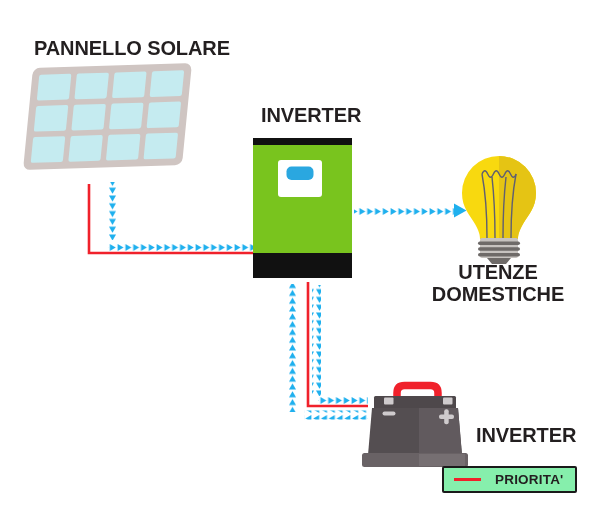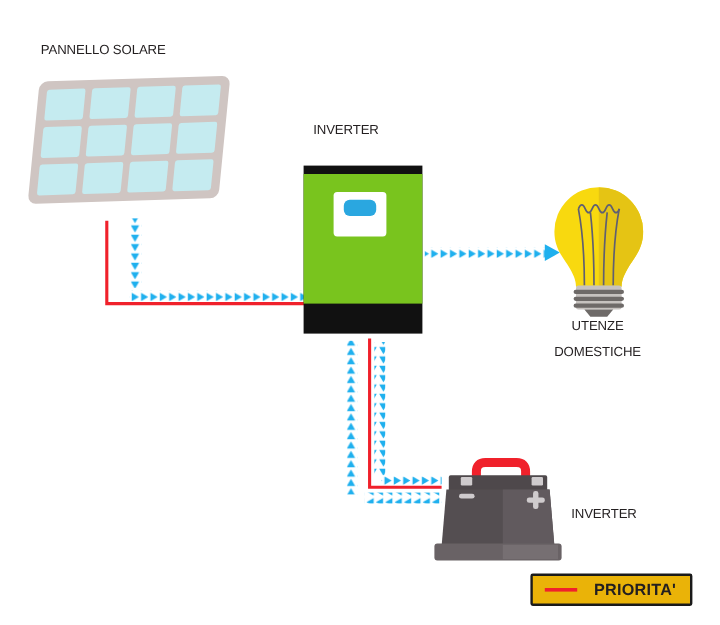--- a/index.html
+++ b/index.html
@@ -1,25 +1,25 @@
 <!DOCTYPE html>
 <html style="--bg: #ffffff; --ink: #231f20; --cyan: #1fb0ee; --red: #f0212b; --green: #79c41e; --dark: #111111; --displayBlue: #2aa7e0; --panelFrame: #cfc5c2; --panelCell: #c5ebf0; --bulbYellow: #f8d90f; --bulbShade: #e5c414; --filament: #5f5f72; --metal: #c6c2bf; --metalDark: #6e6a68; --batteryTop: #4e484b; --batteryBody: #544e51; --batteryBodyLight: #615a5e; --batteryBase: #696265; --batteryBaseLight: #766f72; --terminal: #cfcbcd;"><head>
 <meta charset="utf-8">
 <style>
   html,body{margin:0;padding:0;background:#fff;}
   #stage{position:relative;width:600px;height:521px;background:var(--bg,#fff);overflow:hidden;
          font-family:"Liberation Sans",sans-serif;}
   #gfx{position:absolute;left:0;top:0;}
-  .lbl{position:absolute;font-weight:normal;font-size:11px;line-height:1.2;color:var(--ink,#231f20);
+  .lbl{position:absolute;font-weight:bold;font-size:20px;line-height:1.2;color:var(--ink,#231f20);
        letter-spacing:-0.1px;white-space:nowrap;}
   .lbl-center{text-align:center;line-height:22px;}
   .cyan{fill:var(--cyan);}
   .redline{stroke:var(--red);stroke-width:2.6;fill:none;}
-  #legend-box{position:absolute;left:442px;top:478px;width:131px;height:23px;
-      border:2.5px solid #1a1a1a;border-radius:2px;background:#eab308;
+  #legend-box{position:absolute;left:442px;top:466px;width:131px;height:23px;
+      border:2.5px solid #1a1a1a;border-radius:2px;background:#86efac;
       display:flex;align-items:center;}
   #legend-line{width:27px;height:3px;background:var(--red);margin-left:10px;flex:0 0 auto;}
   #legend-label{font-weight:bold;font-size:13.5px;color:var(--ink);margin-left:14px;letter-spacing:0.2px;}
 </style>
 </head>
 <body>
 
 <div id="stage">
 
   <svg id="gfx" width="600" height="521" viewBox="0 0 600 521">

